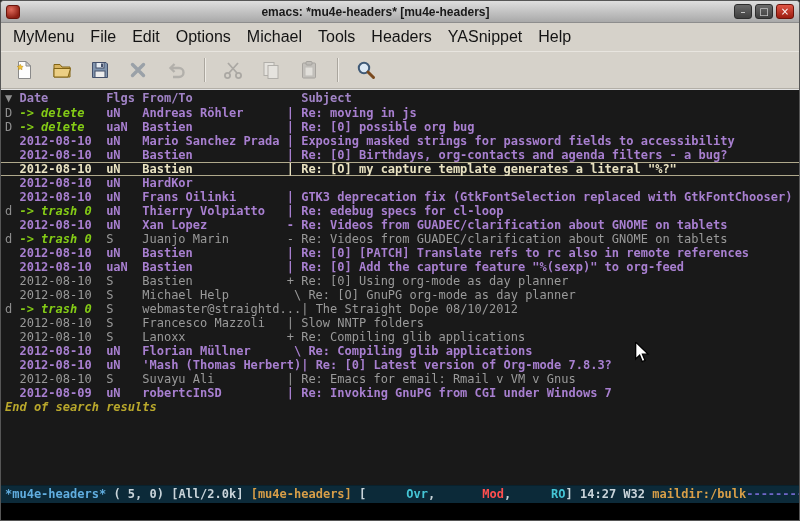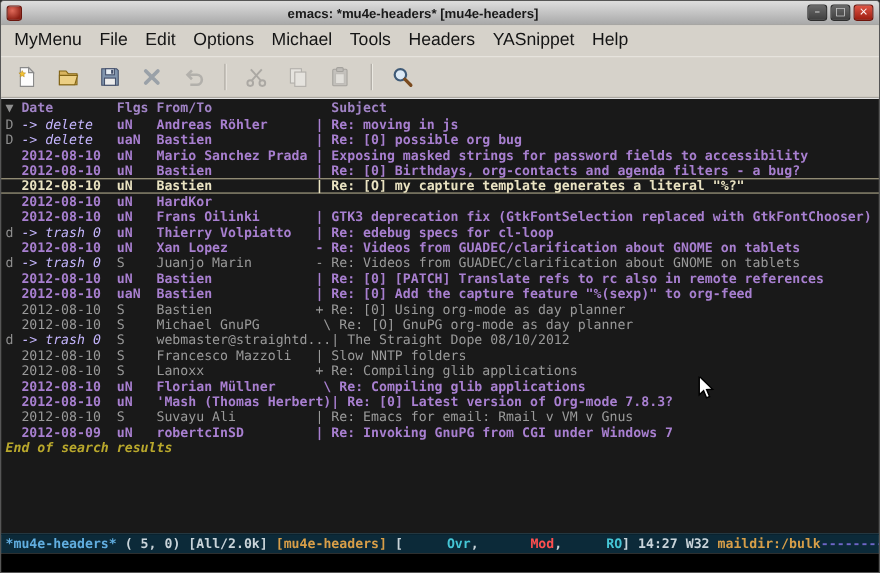--- a/index.html
+++ b/index.html
@@ -48,21 +48,21 @@
 
   .row { display:flex; white-space:pre; height:14px; line-height:14px; padding-left:4px; width:100%; }
   .row span { white-space:pre; }
   .row.unread { color:#a87fd0; font-weight:bold; }
   .row.read   { color:#9a9a9a; font-weight:normal; }
   .row.current { color:#eae3c2; font-weight:bold; border-top:1px solid #b0a98c;
                  border-bottom:1px solid #b0a98c; line-height:12px; }
 
   .c-mark  { width:2ch;  flex:none; color:#8f8f8f; font-weight:normal; }
   .c-date  { width:12ch; flex:none; }
-  .c-date.marked { color:#c4b5fd; font-style:italic; font-weight:normal; }
+  .c-date.marked { color:#84cc16; font-style:italic; font-weight:bold; }
   .c-flags { width:5ch;  flex:none; }
   .c-from  { min-width:20ch; flex:none; }
   .c-subject { flex:none; }
   .row.current .c-date, .row.current .c-flags, .row.current .c-from, .row.current .c-subject { color:#eae3c2; }
 
   .end-line { color:#b9a82c; font-style:italic; height:14px; line-height:14px;
               padding-left:4px; white-space:pre; font-weight:bold; }
 
   
   .modeline { height:18px; flex:none; background:#0c2a39; white-space:pre; overflow:hidden;
@@ -187,21 +187,21 @@
         <div class="row unread"><span class="c-mark"> </span><span class="c-date">2012-08-10</span><span class="c-flags">uN</span><span class="c-from">Bastien</span><span class="c-subject">| Re: [0] Birthdays, org-contacts and agenda filters - a bug?</span></div>
         <div class="row unread current"><span class="c-mark"> </span><span class="c-date">2012-08-10</span><span class="c-flags">uN</span><span class="c-from">Bastien</span><span class="c-subject">| Re: [O] my capture template generates a literal "%?"</span></div>
         <div class="row unread"><span class="c-mark"> </span><span class="c-date">2012-08-10</span><span class="c-flags">uN</span><span class="c-from">HardKor</span></div>
         <div class="row unread"><span class="c-mark"> </span><span class="c-date">2012-08-10</span><span class="c-flags">uN</span><span class="c-from">Frans Oilinki</span><span class="c-subject">| GTK3 deprecation fix (GtkFontSelection replaced with GtkFontChooser)</span></div>
         <div class="row unread"><span class="c-mark">d</span><span class="c-date marked">-&gt; trash 0</span><span class="c-flags">uN</span><span class="c-from">Thierry Volpiatto</span><span class="c-subject">| Re: edebug specs for cl-loop</span></div>
         <div class="row unread"><span class="c-mark"> </span><span class="c-date">2012-08-10</span><span class="c-flags">uN</span><span class="c-from">Xan Lopez</span><span class="c-subject">- Re: Videos from GUADEC/clarification about GNOME on tablets</span></div>
         <div class="row read"><span class="c-mark">d</span><span class="c-date marked">-&gt; trash 0</span><span class="c-flags">S</span><span class="c-from">Juanjo Marin</span><span class="c-subject">- Re: Videos from GUADEC/clarification about GNOME on tablets</span></div>
         <div class="row unread"><span class="c-mark"> </span><span class="c-date">2012-08-10</span><span class="c-flags">uN</span><span class="c-from">Bastien</span><span class="c-subject">| Re: [0] [PATCH] Translate refs to rc also in remote references</span></div>
         <div class="row unread"><span class="c-mark"> </span><span class="c-date">2012-08-10</span><span class="c-flags">uaN</span><span class="c-from">Bastien</span><span class="c-subject">| Re: [0] Add the capture feature "%(sexp)" to org-feed</span></div>
         <div class="row read"><span class="c-mark"> </span><span class="c-date">2012-08-10</span><span class="c-flags">S</span><span class="c-from">Bastien</span><span class="c-subject">+ Re: [0] Using org-mode as day planner</span></div>
-        <div class="row read"><span class="c-mark"> </span><span class="c-date">2012-08-10</span><span class="c-flags">S</span><span class="c-from">Michael GnuPG</span><span class="c-subject"> \ Re: [O] GnuPG org-mode as day planner</span></div>
+        <div class="row read"><span class="c-mark"> </span><span class="c-date">2012-08-10</span><span class="c-flags">S</span><span class="c-from">Michael Help</span><span class="c-subject"> \ Re: [O] GnuPG org-mode as day planner</span></div>
         <div class="row read"><span class="c-mark">d</span><span class="c-date marked">-&gt; trash 0</span><span class="c-flags">S</span><span class="c-from">webmaster@straightd...</span><span class="c-subject">| The Straight Dope 08/10/2012</span></div>
         <div class="row read"><span class="c-mark"> </span><span class="c-date">2012-08-10</span><span class="c-flags">S</span><span class="c-from">Francesco Mazzoli</span><span class="c-subject">| Slow NNTP folders</span></div>
         <div class="row read"><span class="c-mark"> </span><span class="c-date">2012-08-10</span><span class="c-flags">S</span><span class="c-from">Lanoxx</span><span class="c-subject">+ Re: Compiling glib applications</span></div>
         <div class="row unread"><span class="c-mark"> </span><span class="c-date">2012-08-10</span><span class="c-flags">uN</span><span class="c-from">Florian Müllner</span><span class="c-subject"> \ Re: Compiling glib applications</span></div>
         <div class="row unread"><span class="c-mark"> </span><span class="c-date">2012-08-10</span><span class="c-flags">uN</span><span class="c-from">'Mash (Thomas Herbert)</span><span class="c-subject">| Re: [0] Latest version of Org-mode 7.8.3?</span></div>
         <div class="row read"><span class="c-mark"> </span><span class="c-date">2012-08-10</span><span class="c-flags">S</span><span class="c-from">Suvayu Ali</span><span class="c-subject">| Re: Emacs for email: Rmail v VM v Gnus</span></div>
         <div class="row unread"><span class="c-mark"> </span><span class="c-date">2012-08-09</span><span class="c-flags">uN</span><span class="c-from">robertcInSD</span><span class="c-subject">| Re: Invoking GnuPG from CGI under Windows 7</span></div>
       </div>
     <div class="end-line">End of search results</div>
   </div>

